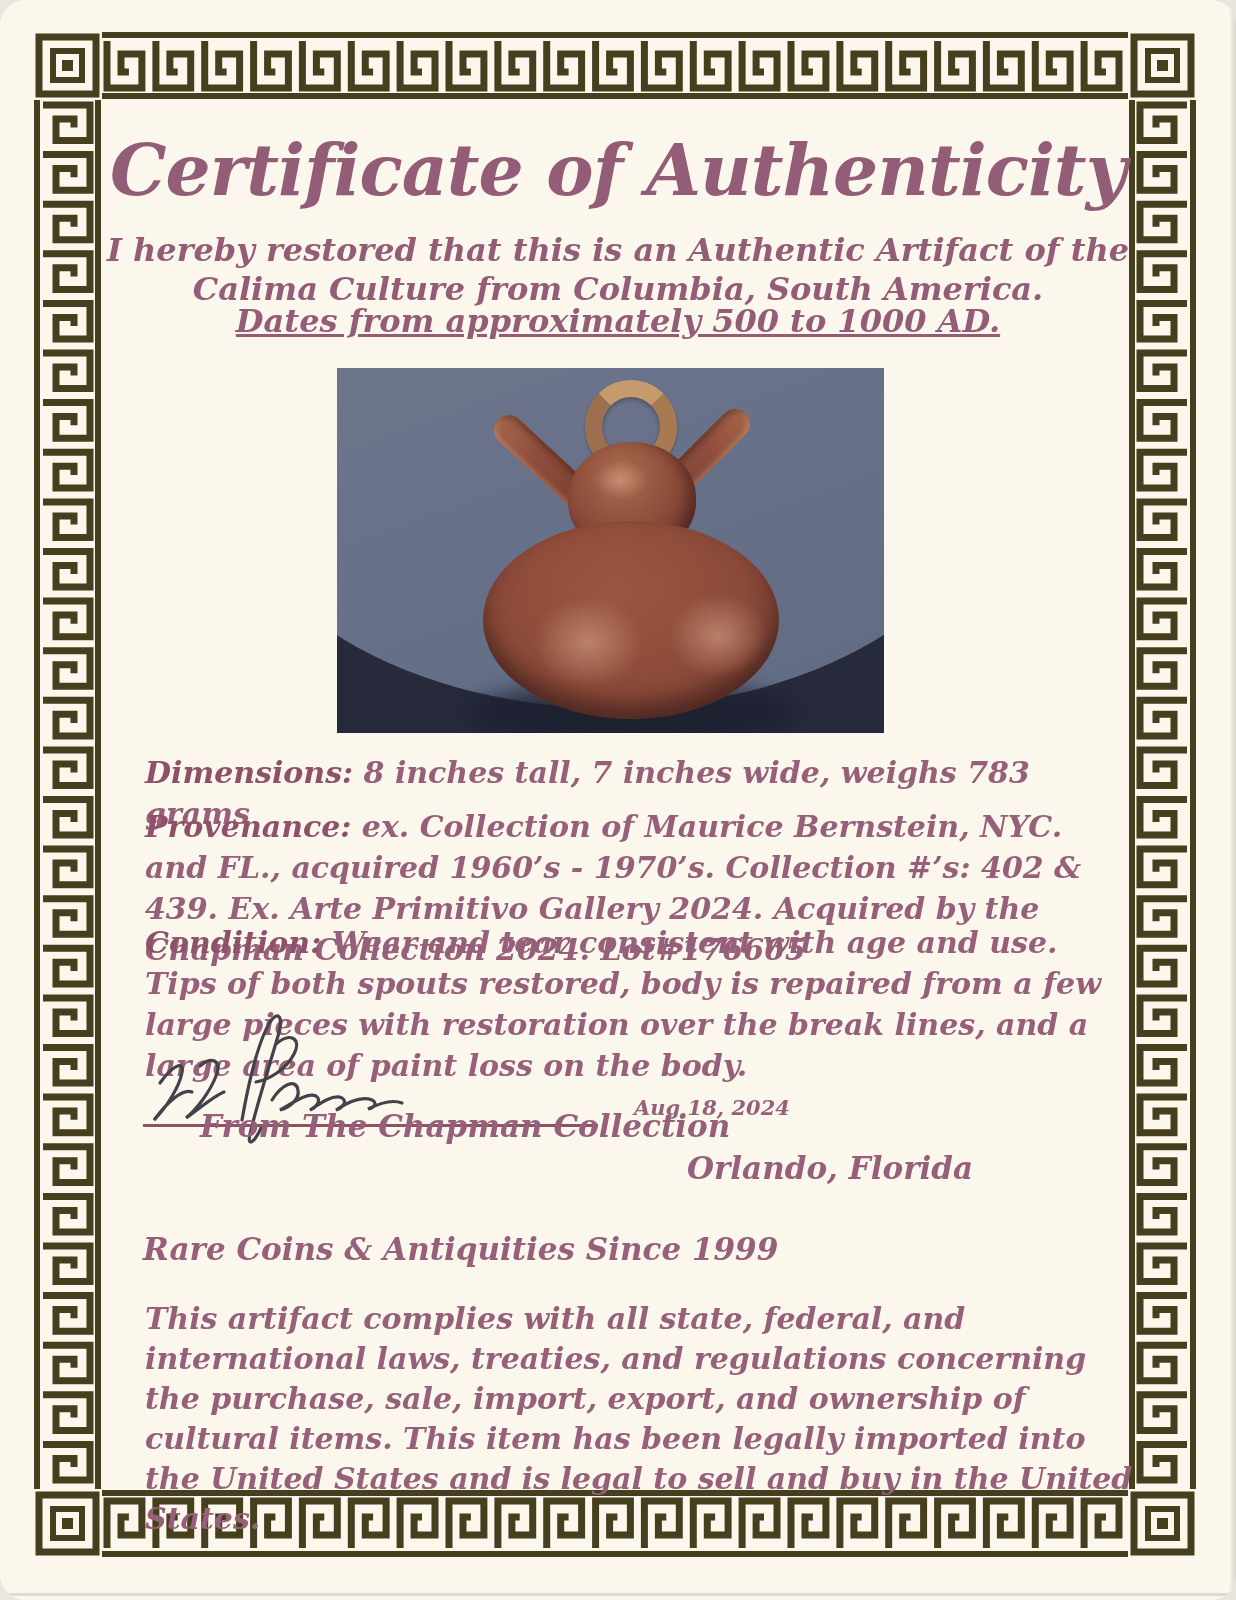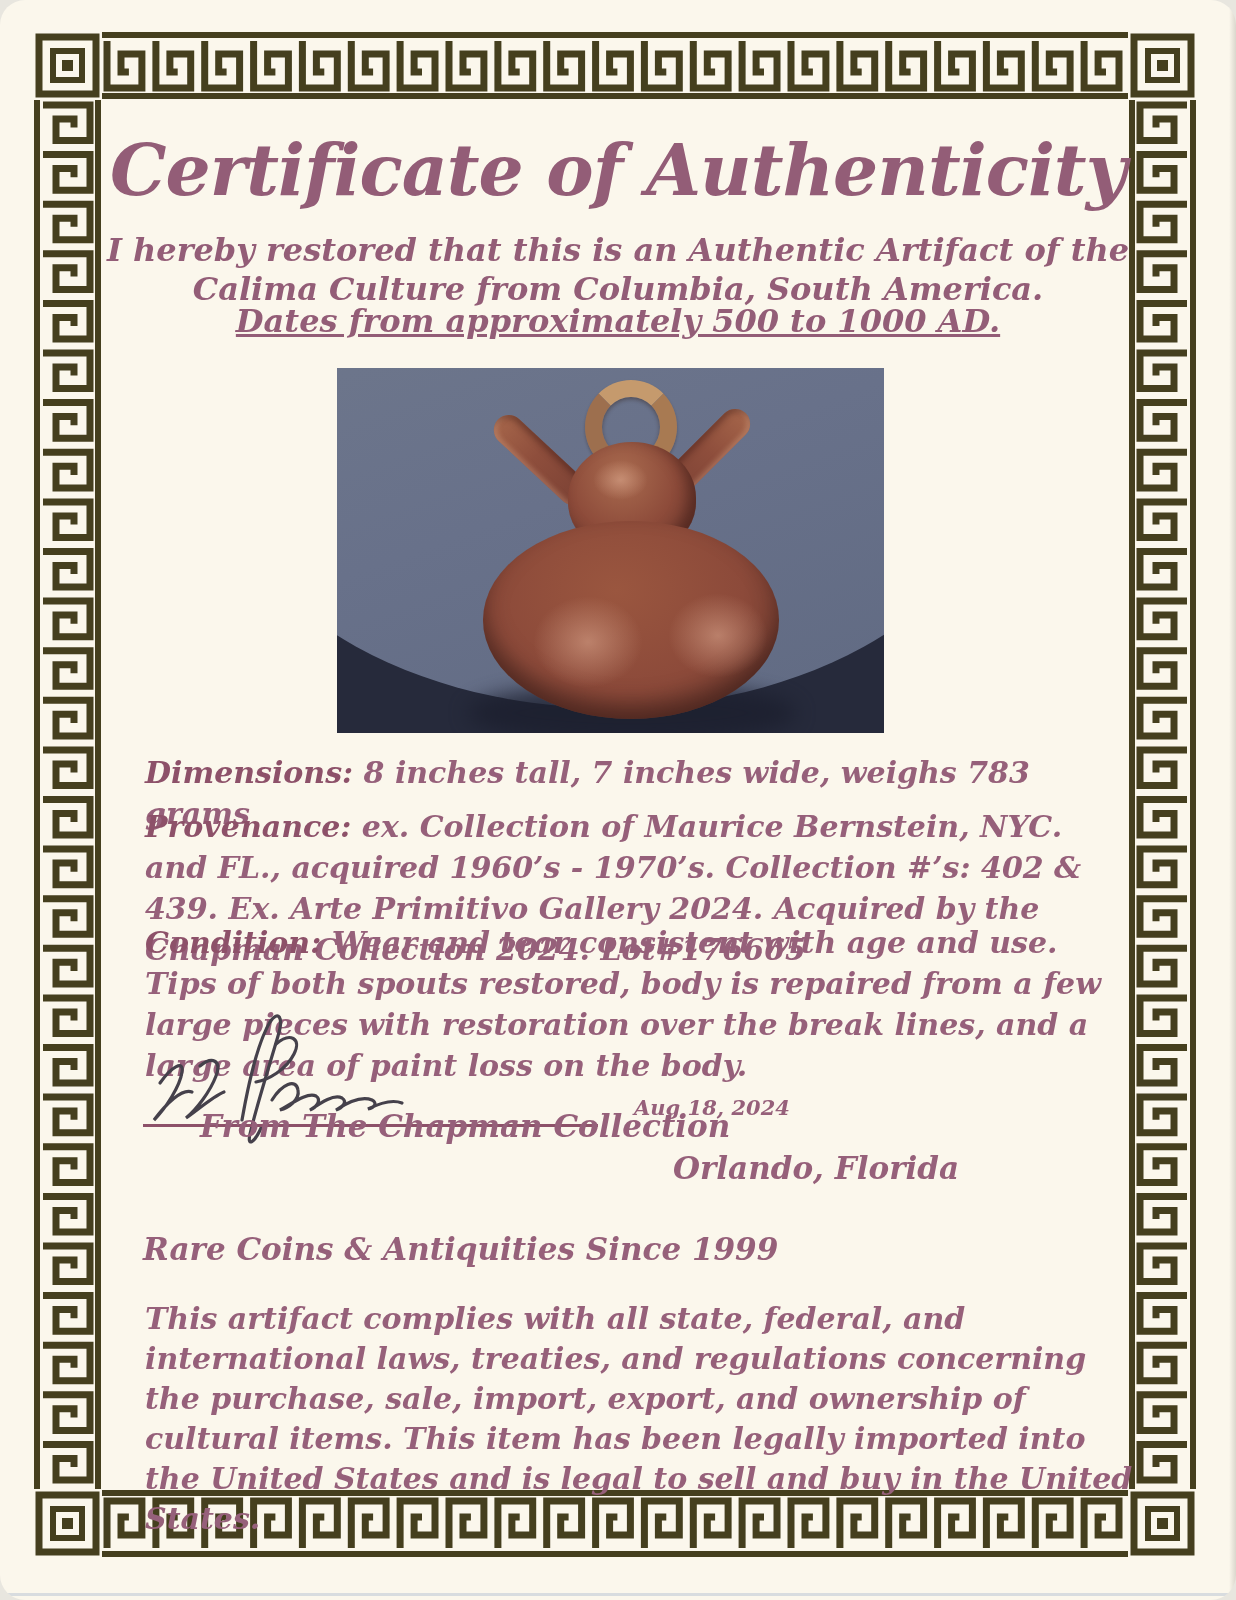--- a/index.html
+++ b/index.html
@@ -98,21 +98,21 @@
   .lbl{color:#8d5169;}
 
   
   #sig-svg{position:absolute; left:138px; top:1008px;}
   #sig-line{
     position:absolute; left:143px; top:1124px; width:455px; height:3px;
     background:#8d5169;
   }
   #sig-date{left:634px; top:1095px; font-size:21px;}
   #sig-issuer{left:200px; top:1108px; font-size:31px;}
-  #sig-location{left:673px; top:1150px; font-size:31px;}
+  #sig-location{left:687px; top:1150px; font-size:31px;}
   #sig-tagline{left:143px; top:1203px; font-size:31px;margin-top:28px;}
 
   #legal{ left:145px; top:1299px; width:995px; font-size:30px; line-height:40px; }
 </style>
 </head>
 <body>
 
 <div id="page">
 
   <svg id="border-svg" width="1236" height="1600" style="position:absolute;left:0;top:0;">

